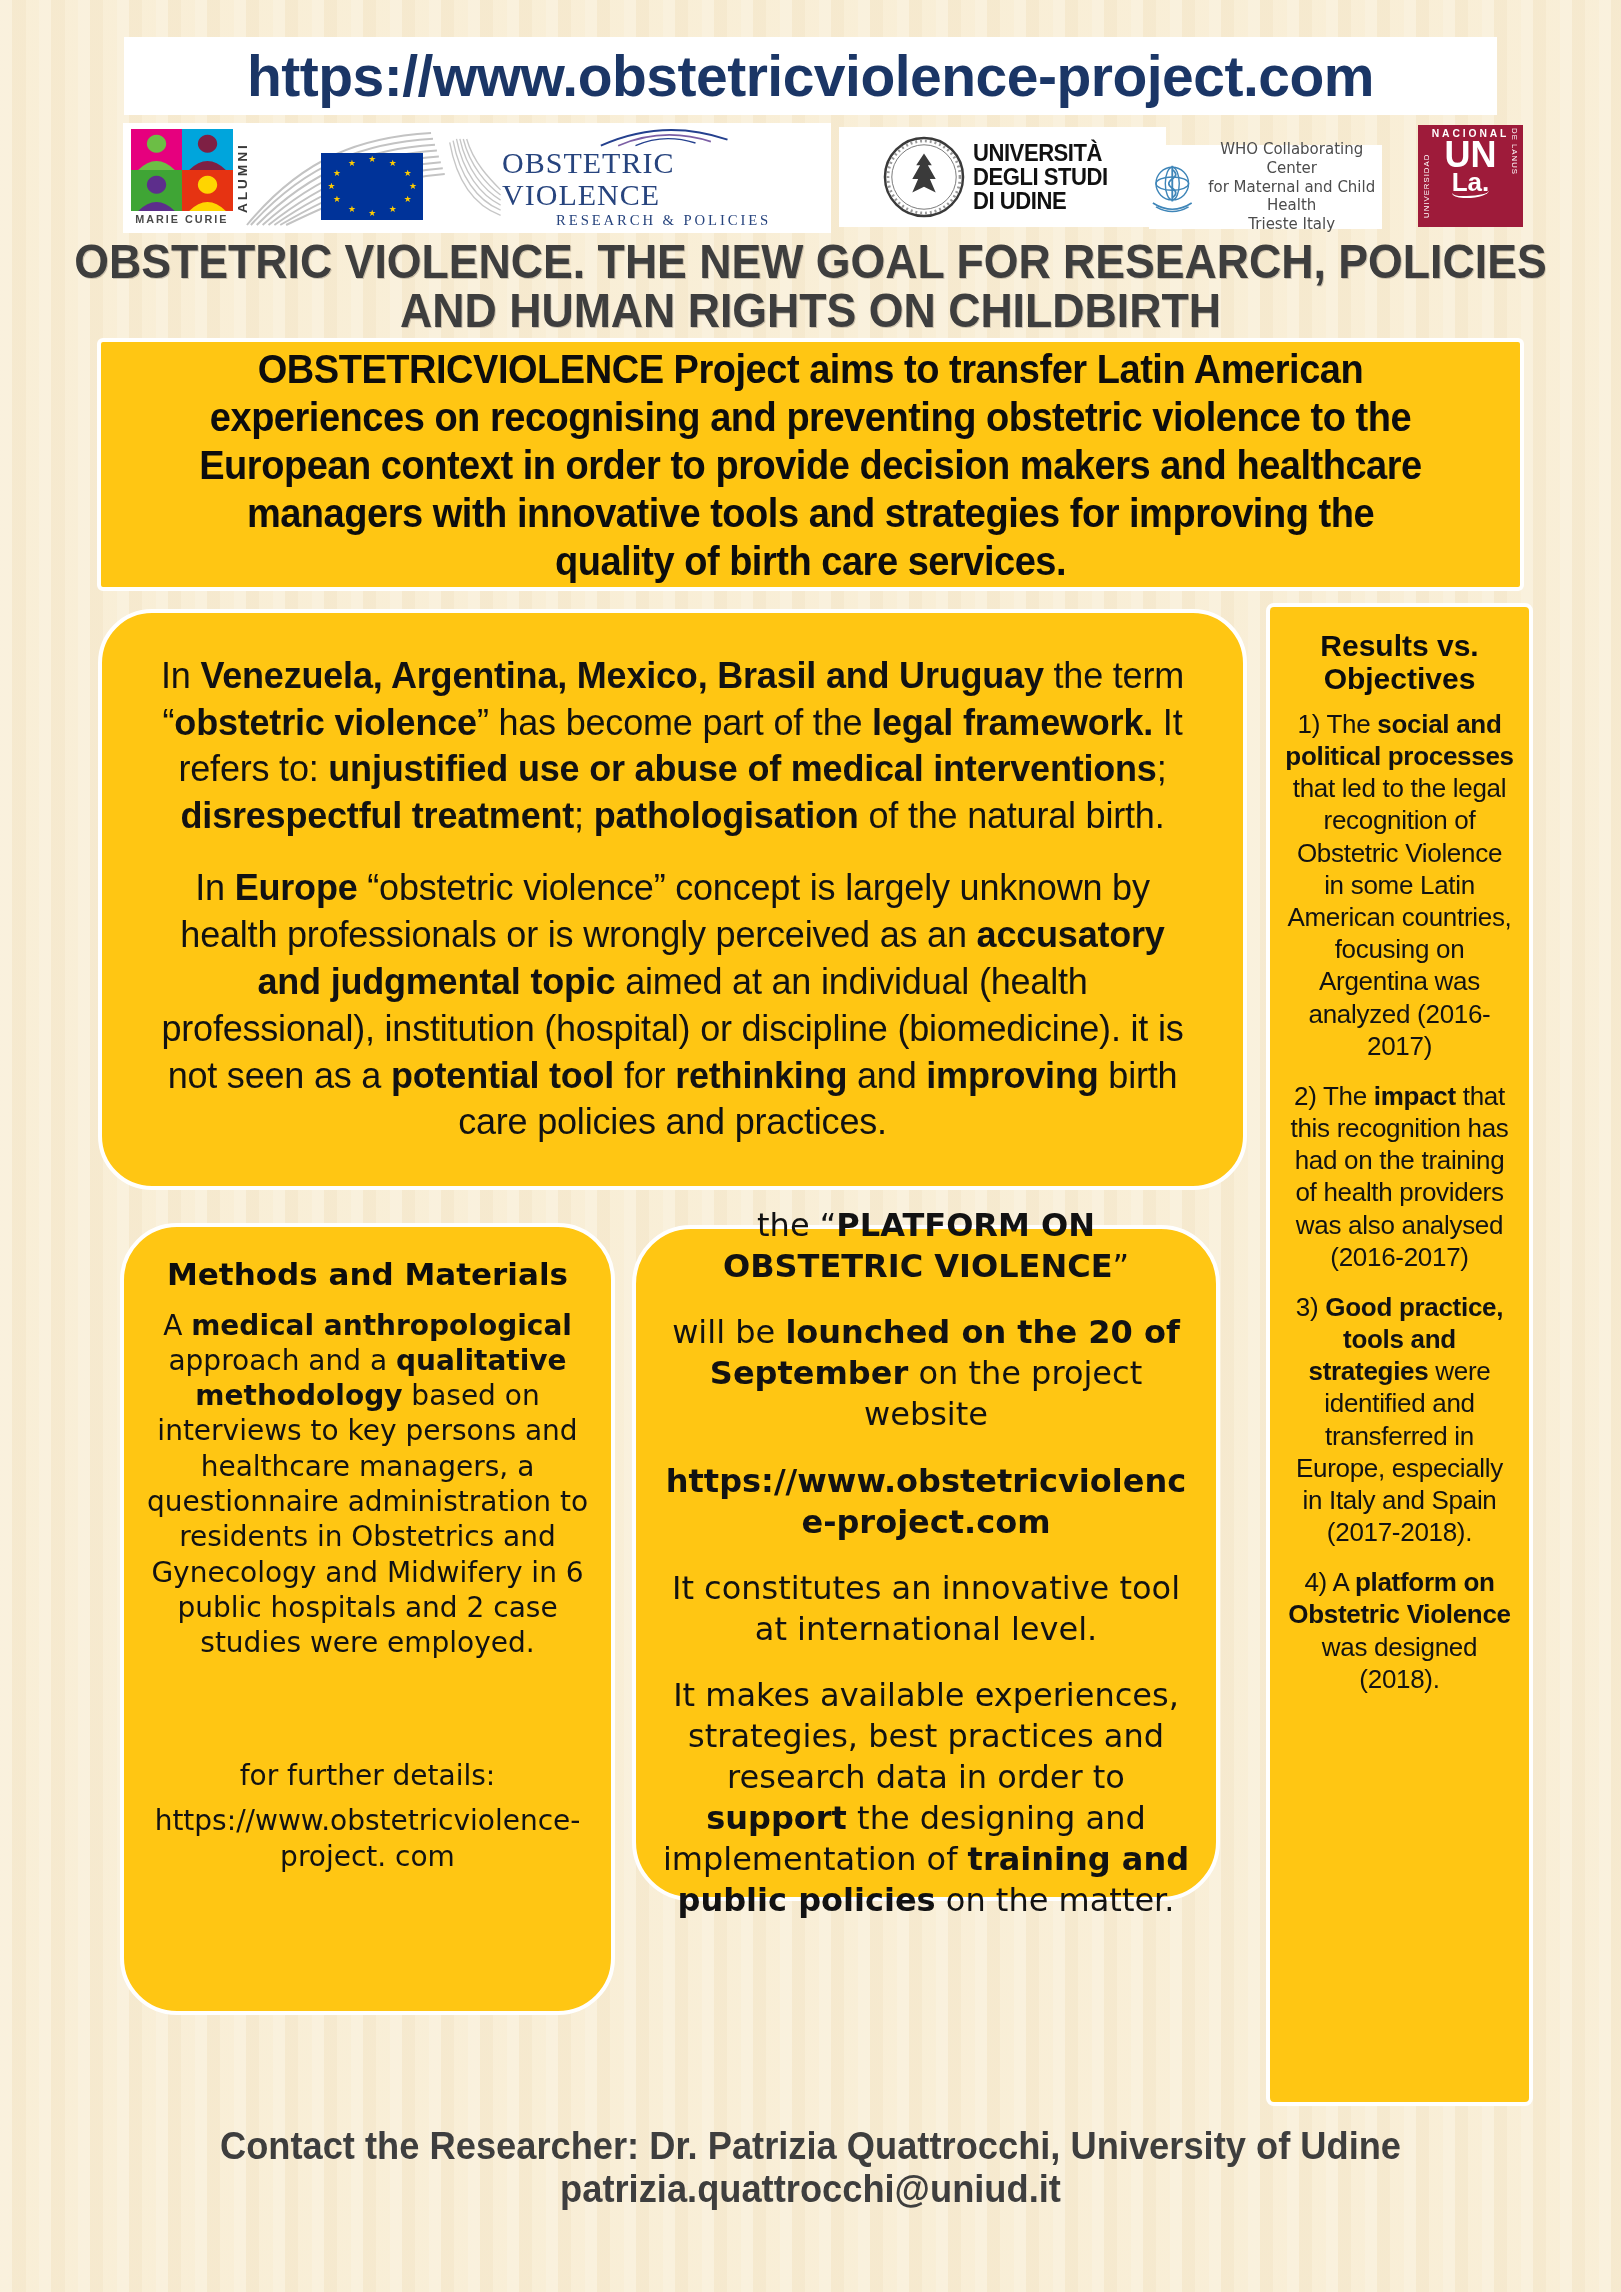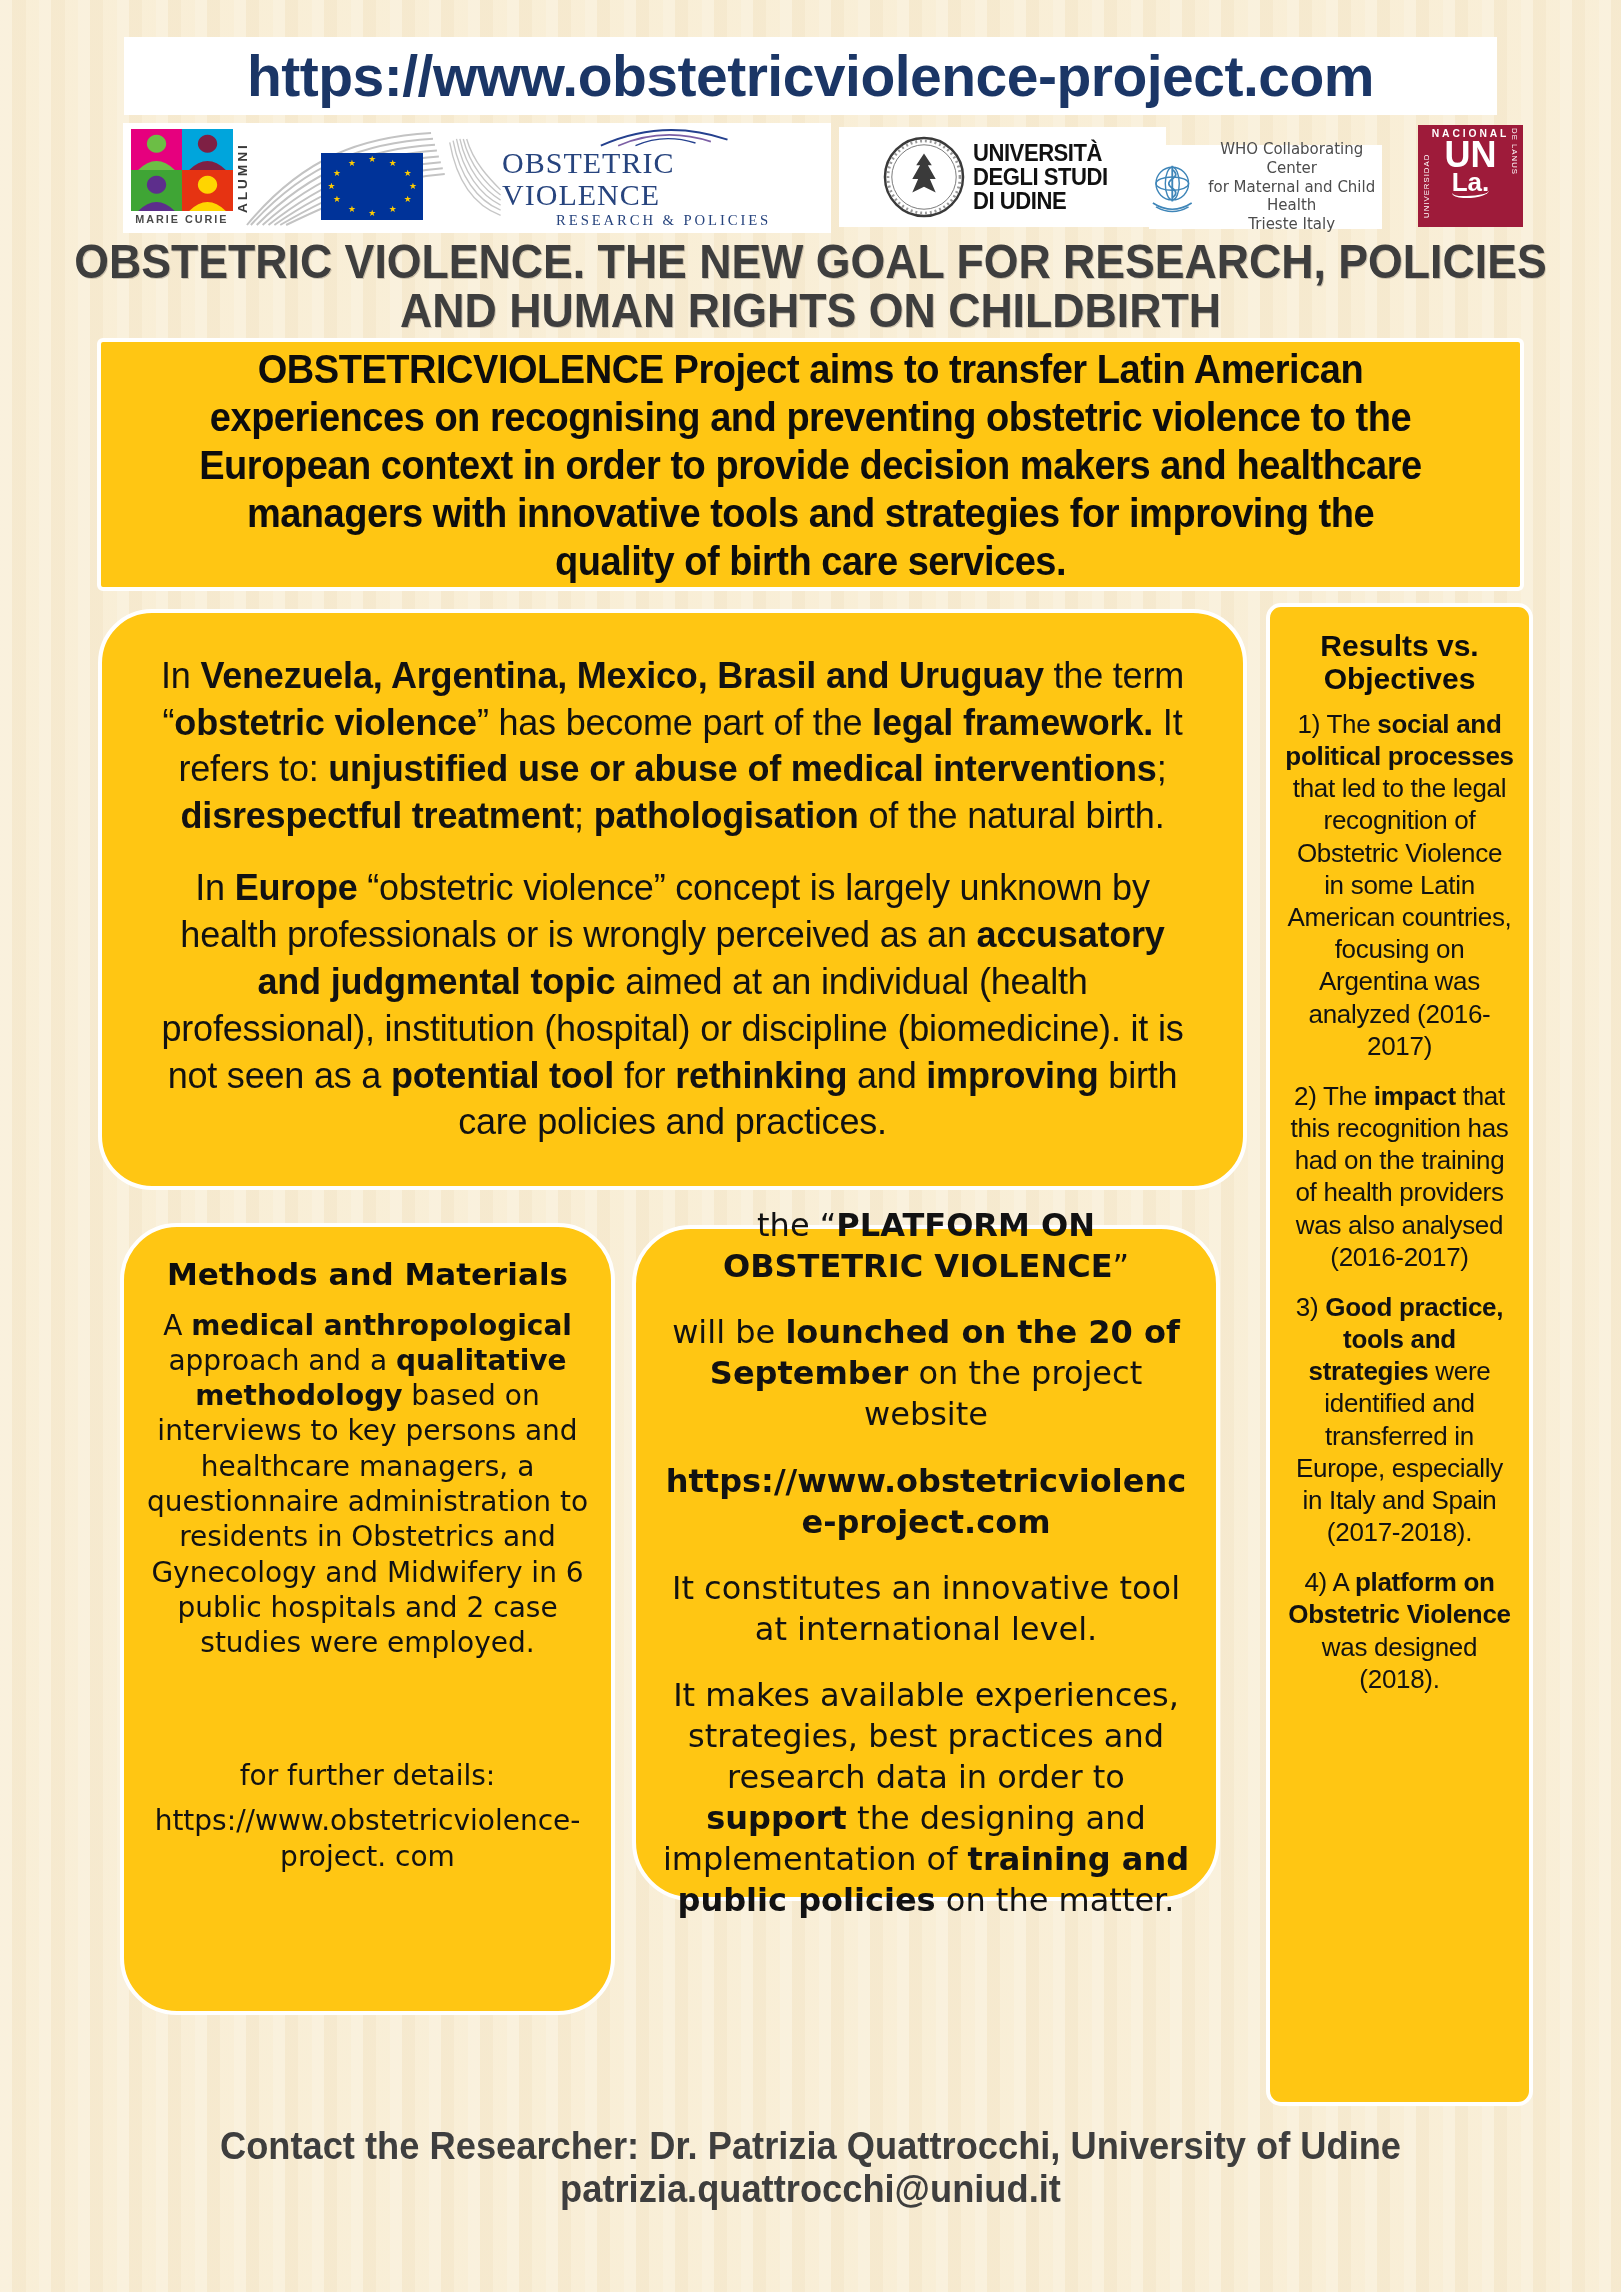--- a/index.html
+++ b/index.html
@@ -67,21 +67,21 @@
   
   .ybox{background:#ffc613;border:4.9px solid #ffffff;box-sizing:border-box;}
   .intro-box{left:97px;top:338px;width:1427px;height:253px;border-radius:6px;
     display:flex;align-items:center;justify-content:center;}
   .intro-box .txt{width:1313px;text-align:center;font-size:40px;font-weight:700;color:#0d0d0d;
     line-height:1.2;letter-spacing:-0.5px;transform:scaleX(.95);transform-origin:center;}
   .main-box{left:98px;top:609px;width:1149px;height:581px;border-radius:54px;
     padding:33px 47px;display:flex;flex-direction:column;justify-content:center;}
   .main-box p{margin:0;text-align:center;font-size:36px;line-height:1.3;color:#121212;letter-spacing:-0.2px;}
   .main-box p + p{margin-top:25.5px;}
-  .results-box{left:1266px;top:603px;width:267px;height:1503px;border-radius:15px;
+  .results-box{left:1266px;top:603px;width:267px;height:1503px;border-radius:8px;
     padding:21.6px 13.7px;}
   .results-box h3{margin:0 0 11.8px 0;text-align:center;font-size:30px;line-height:1.12;color:#0d0d0d;}
   .results-box p{margin:0 0 17.6px 0;text-align:center;font-size:26px;line-height:1.24;color:#121212;letter-spacing:-0.3px;}
   .methods-box{left:120px;top:1223px;width:495px;height:792px;border-radius:57px;
     padding:29px 21.6px;font-family:"DejaVu Sans", sans-serif;}
   .methods-box h3{margin:0;text-align:center;font-size:31px;color:#0d0d0d;font-family:"DejaVu Sans", sans-serif;}
   .methods-box p{margin:15.7px 0 0 0;text-align:center;font-size:28px;line-height:1.26;color:#121212;}
   .methods-box .details{margin-top:98px;}
   .methods-box .murl{margin-top:9.8px;overflow-wrap:anywhere;}
   .platform-box{left:632px;top:1225px;width:588px;height:676px;border-radius:59px;

